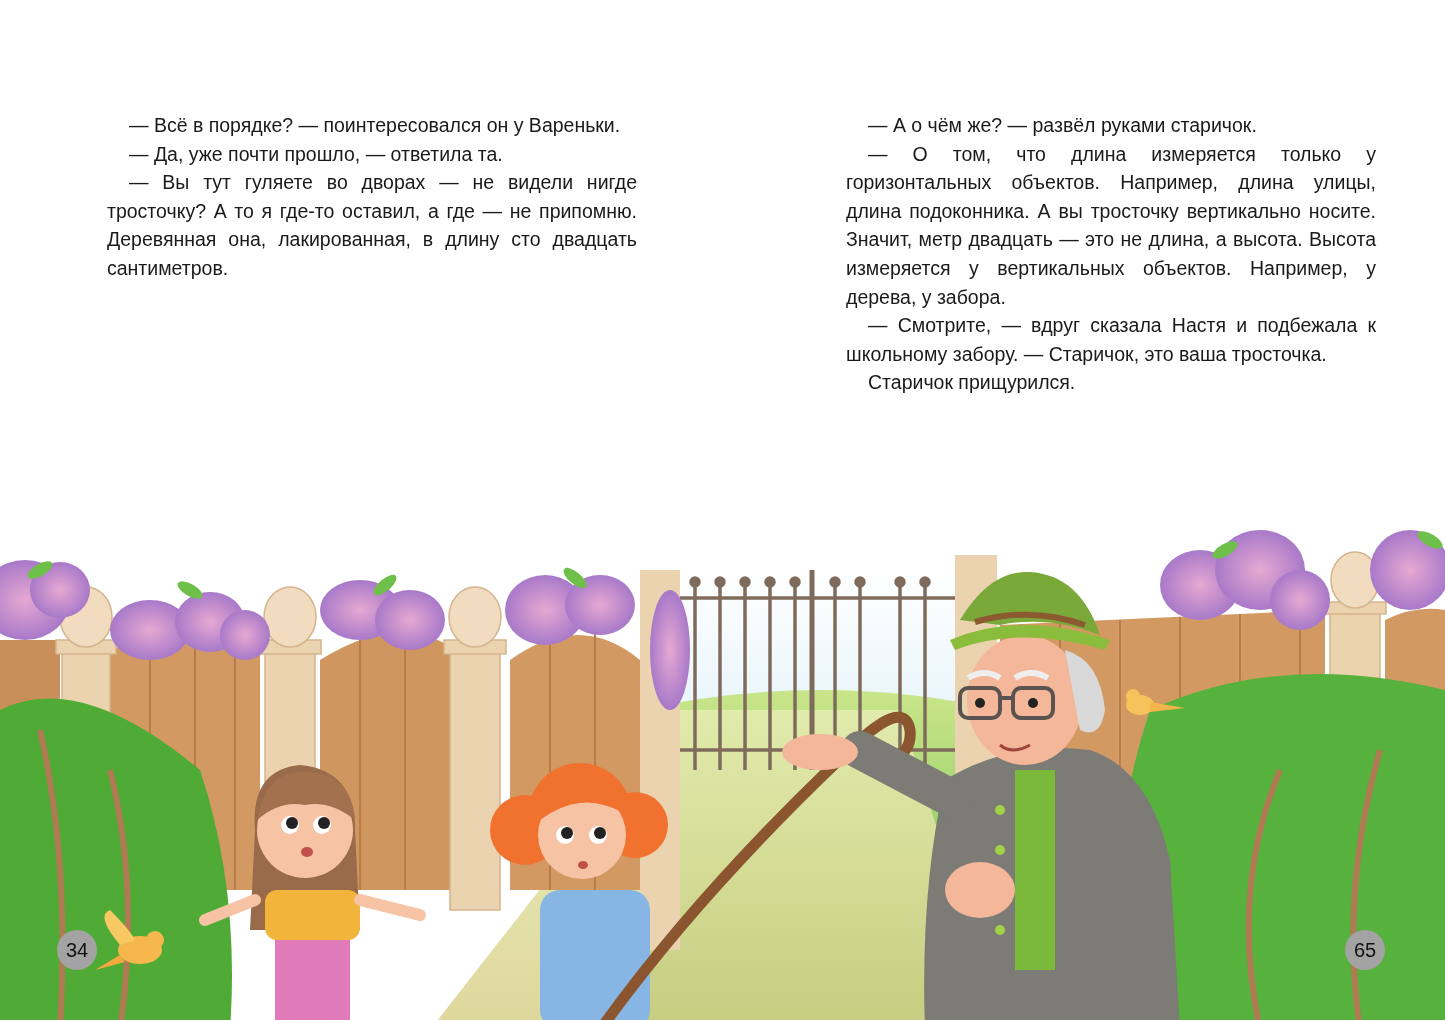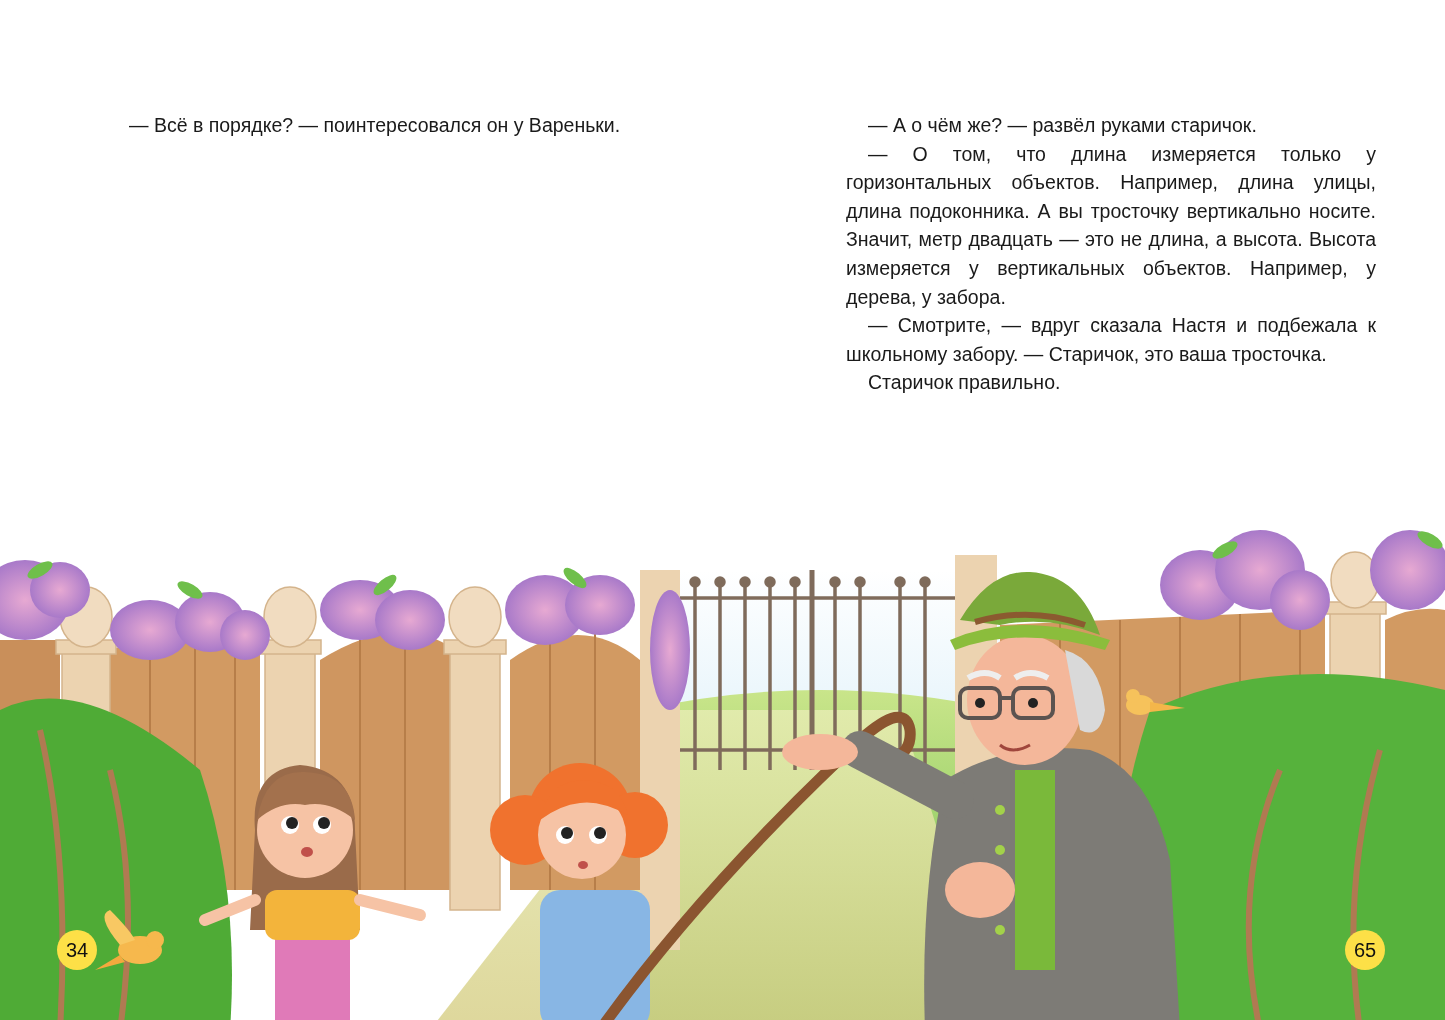--- a/index.html
+++ b/index.html
@@ -3,21 +3,21 @@
   <meta charset="utf-8">
   <style>
     html, body { margin:0; padding:0; }
     body { width:1445px; height:1020px; overflow:hidden; background:#ffffff; position:relative; font-family:"Liberation Sans", "DejaVu Sans", sans-serif; }
     .spread { position:absolute; left:0; top:10px; width:1227px; height:1020px; }
     .illustration { position:absolute; left:0; top:0; width:1445px; height:1020px; z-index:1; }
     .text-col { position:absolute; z-index:3; color:#1a1a1a; font-size:19.5px; line-height:28.6px; text-align:justify; }
     .text-col.left { left:107px; top:101px; width:530px; }
     .text-col.right { left:808px; top:101px; width:530px;margin-left:38px; }
     .text-col p { margin:0; text-indent:22px; }
-    .page-num { position:absolute; z-index:4; width:40px; height:40px; border-radius:50%; background:#fde047; color:#111; font-size:20px; line-height:40px; text-align:center; }
+    .page-num { position:absolute; z-index:4; width:40px; height:40px; border-radius:50%; background:#a3a3a3; color:#111; font-size:20px; line-height:40px; text-align:center; }
     .page-num.left { left:57px; top:920px; }
     .page-num.right { left:1345px; top:920px; }
   </style>
 </head>
 <body>
 
 <div class="spread">
 
   <svg class="illustration" viewBox="0 0 1445 1020" xmlns="http://www.w3.org/2000/svg">
     <defs>
@@ -215,24 +215,26 @@
     <g>
       <ellipse cx="140" cy="940" rx="22" ry="14" fill="#f6b84d"></ellipse>
       <circle cx="155" cy="930" r="9" fill="#f6b84d"></circle>
       <path d="M120 935 Q95 905 110 900 Q130 920 135 930 Z" fill="#f8c863"></path>
       <path d="M120 945 L95 960 L125 952 Z" fill="#f4a93e"></path>
     </g>
   </svg>
 
   <div class="text-col left">
     <p>— Всё в порядке? — поинтересовался он у Вареньки.</p>
+    <p>— Да, уже почти прошло, — ответила та.</p>
+    <p>— Вы тут гуляете во дворах — не видели нигде тросточку? А то я где-то оставил, а где — не припомню. Деревянная она, лакированная, в длину сто двадцать сантиметров.</p>
   </div>
 
   <div class="text-col right">
     <p>— А о чём же? — развёл руками старичок.</p>
     <p>— О том, что длина измеряется только у горизонтальных объектов. Например, длина улицы, длина подоконника. А вы тросточку вертикально носите. Значит, метр двадцать — это не длина, а высота. Высота измеряется у вертикальных объектов. Например, у дерева, у забора.</p>
     <p>— Смотрите, — вдруг сказала Настя и подбежала к школьному забору. — Старичок, это ваша тросточка.</p>
-    <p>Старичок правильно.</p>
+    <p>Старичок прищурился.</p>
   </div>
 
   <div class="page-num left">34</div>
   <div class="page-num right">65</div>
 </div>
 
 </body></html>

